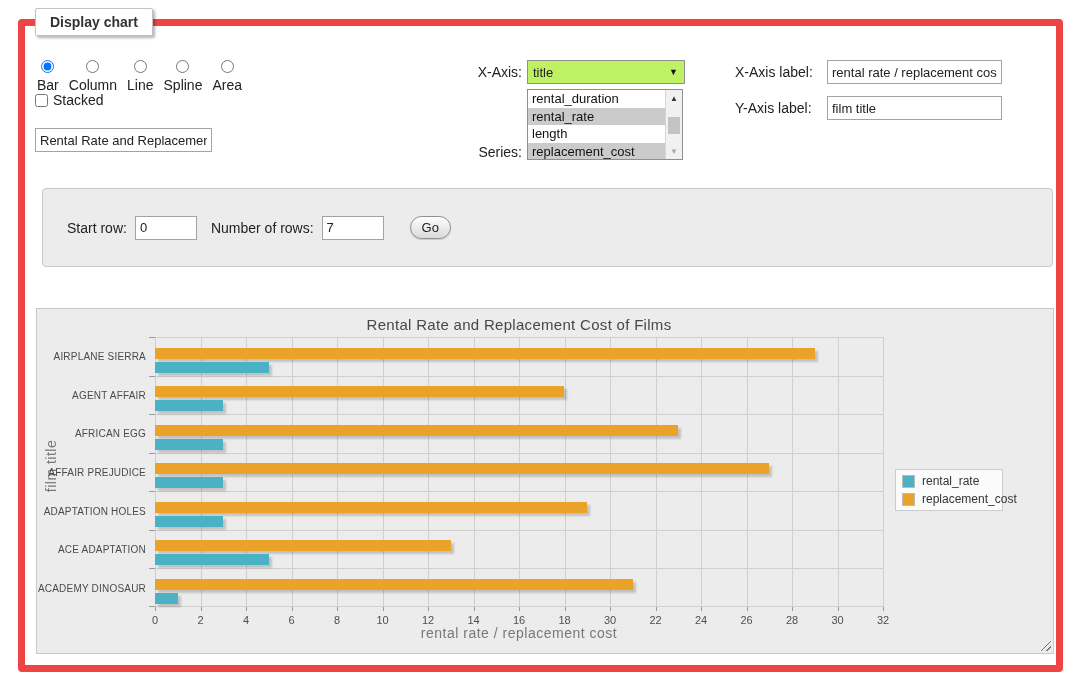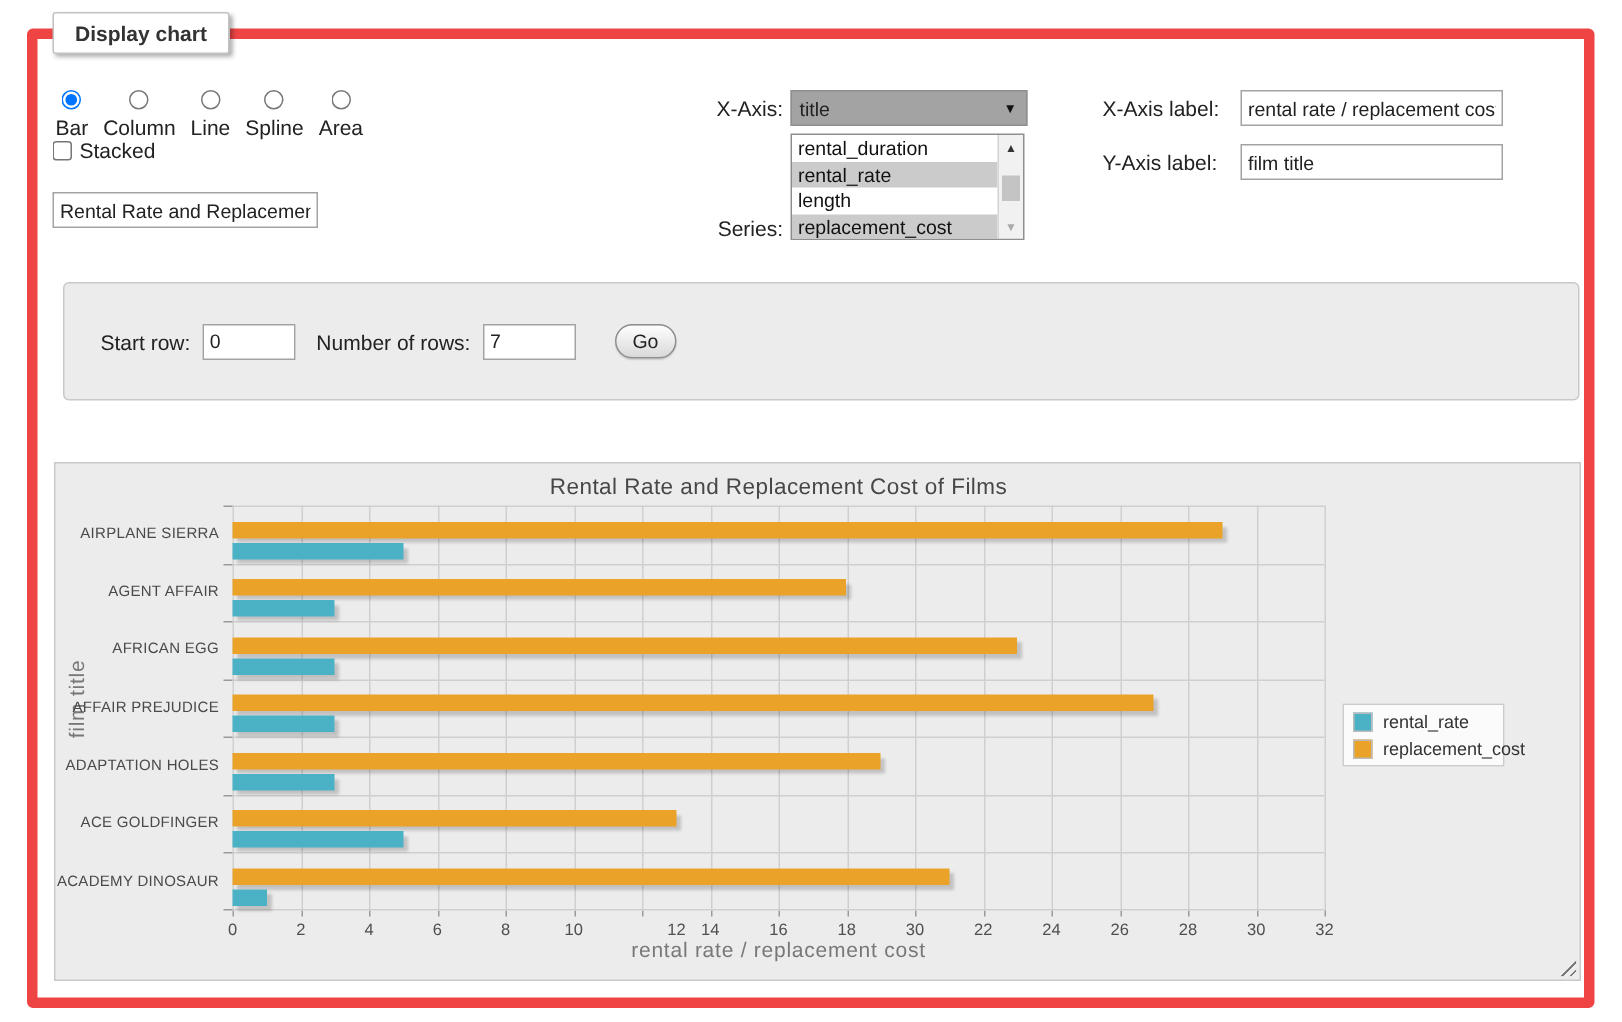--- a/index.html
+++ b/index.html
@@ -29,21 +29,21 @@
   
   .radio-row { left:12px; top:24px; display:flex; align-items:center; gap:10px; }
   .radio-row label { display:flex; align-items:center; gap:4px; }
   input[type=radio], input[type=checkbox] { width:13px; height:13px; }
   .stacked-row { left:10px; top:56px; display:flex; align-items:center; gap:5px; }
   .title-input { left:10px; top:92px; width:177px; height:24px; }
 
   .xaxis-row { left:430px; top:24px; display:flex; align-items:center; }
   .mid-label { width:72px; text-align:right; padding-right:5px; }
   .fake-select {
-    width:158px; height:24px; border:1px solid #8f8f8f; background:#a3a3a3;
+    width:158px; height:24px; border:1px solid #8f8f8f; background:#bef264;
     display:flex; align-items:center; font-size:13px; padding-left:5px;
     position:relative; color:#222;
   }
   .fake-select .arrow { position:absolute; right:6px; font-size:9px; color:#111; }
   .series-row { left:430px; top:53px; display:flex; align-items:flex-end; }
   .listbox {
     width:156px; height:71px; border:1px solid #8f8f8f; background:#fff;
     position:relative; overflow:hidden;
   }
   .listbox .items { position:absolute; left:0; top:0; right:17px; }
@@ -216,21 +216,21 @@
         <div class="xtick" style="left: 18.75%;"></div>
         <div class="xlab" style="left: 18.75%;">6</div>
         <div class="vgrid" style="left: 25%;"></div>
         <div class="xtick" style="left: 25%;"></div>
         <div class="xlab" style="left: 25%;">8</div>
         <div class="vgrid" style="left: 31.25%;"></div>
         <div class="xtick" style="left: 31.25%;"></div>
         <div class="xlab" style="left: 31.25%;">10</div>
         <div class="vgrid" style="left: 37.5%;"></div>
         <div class="xtick" style="left: 37.5%;"></div>
-        <div class="xlab" style="left: 37.5%; margin-left: 23px;">12</div>
+        <div class="xlab" style="left: 37.5%;">12</div>
         <div class="vgrid" style="left: 43.75%;"></div>
         <div class="xtick" style="left: 43.75%;"></div>
         <div class="xlab" style="left: 43.75%;">14</div>
         <div class="vgrid" style="left: 50%;"></div>
         <div class="xtick" style="left: 50%;"></div>
         <div class="xlab" style="left: 50%;">16</div>
         <div class="vgrid" style="left: 56.25%;"></div>
         <div class="xtick" style="left: 56.25%;"></div>
         <div class="xlab" style="left: 56.25%;">18</div>
         <div class="vgrid" style="left: 62.5%;"></div>
@@ -289,21 +289,21 @@
           <div class="cat">AFFAIR PREJUDICE</div>
           <div class="bar" style="width: 84.3438%; background: rgb(234, 162, 40);"></div>
           <div class="bar" style="width: 9.34375%; background: rgb(75, 178, 197);"></div>
         </div>
         <div class="crow" style="top: 57.1429%; height: 14.2857%;">
           <div class="cat">ADAPTATION HOLES</div>
           <div class="bar" style="width: 59.3437%; background: rgb(234, 162, 40);"></div>
           <div class="bar" style="width: 9.34375%; background: rgb(75, 178, 197);"></div>
         </div>
         <div class="crow" style="top: 71.4286%; height: 14.2857%;">
-          <div class="cat">ACE GOLDFINGER</div>
+          <div class="cat">ACE ADAPTATION</div>
           <div class="bar" style="width: 40.5938%; background: rgb(234, 162, 40);"></div>
           <div class="bar" style="width: 15.5938%; background: rgb(75, 178, 197);"></div>
         </div>
         <div class="crow" style="top: 85.7143%; height: 14.2857%;">
           <div class="cat">ACADEMY DINOSAUR</div>
           <div class="bar" style="width: 65.5938%; background: rgb(234, 162, 40);"></div>
           <div class="bar" style="width: 3.09375%; background: rgb(75, 178, 197);"></div>
         </div>
       </div>
     <div class="x-axis-title">rental rate / replacement cost</div>

